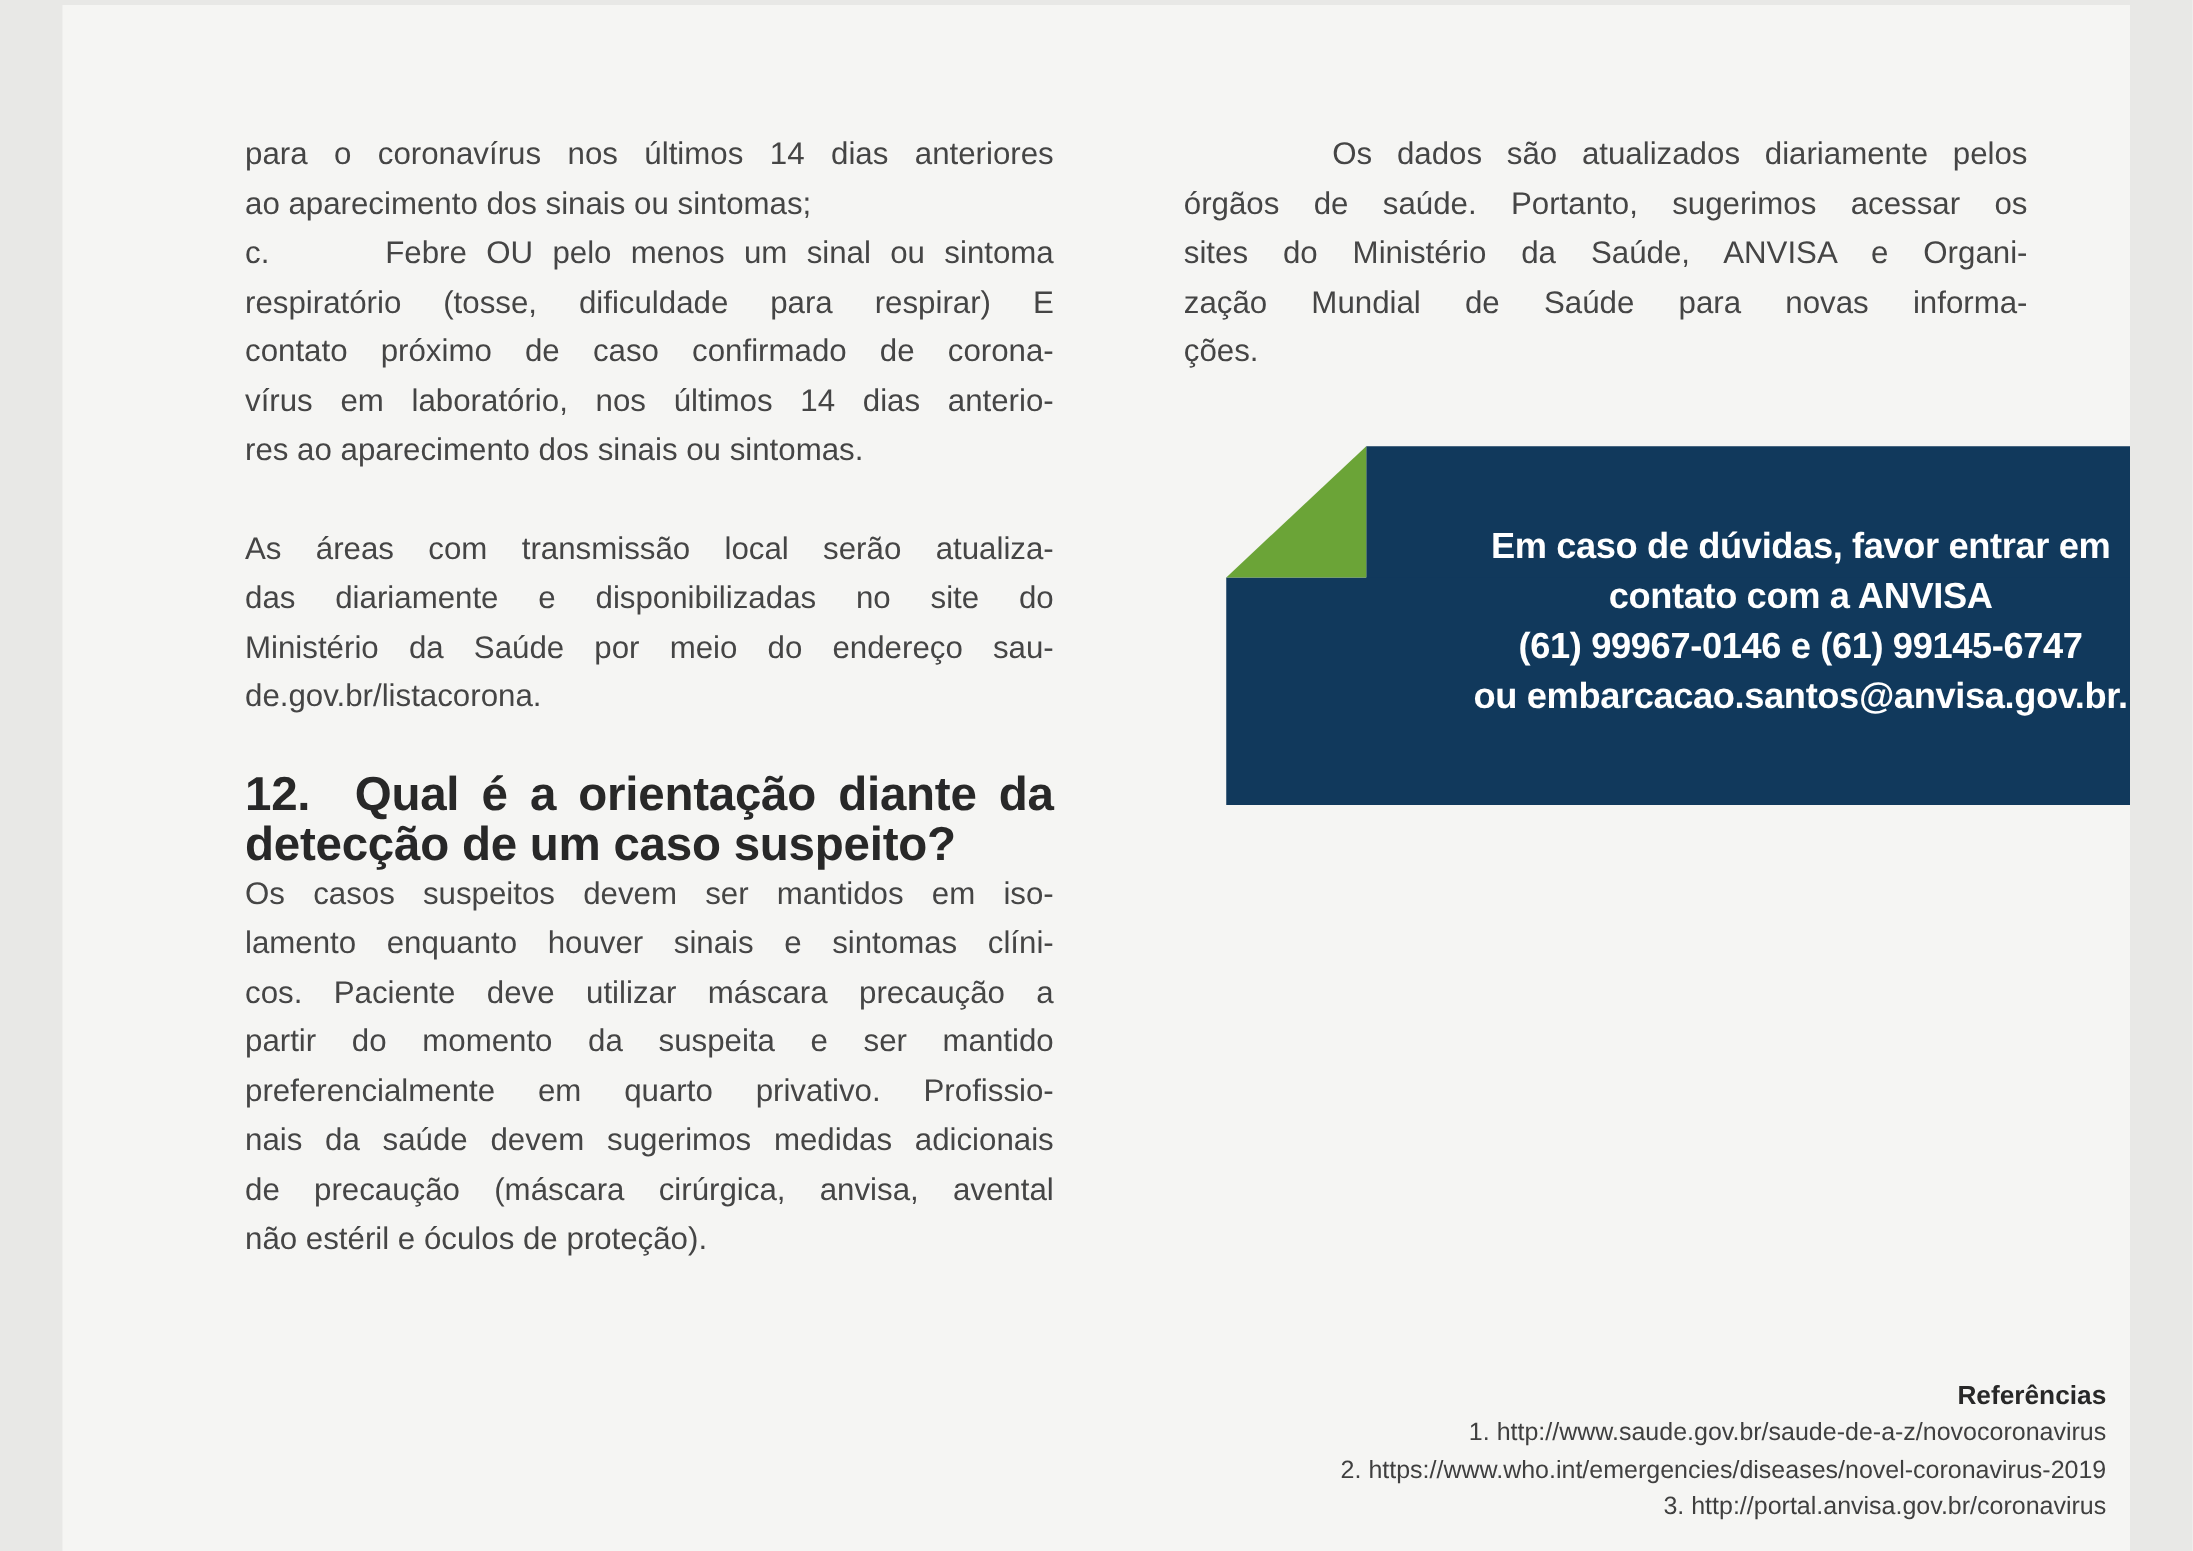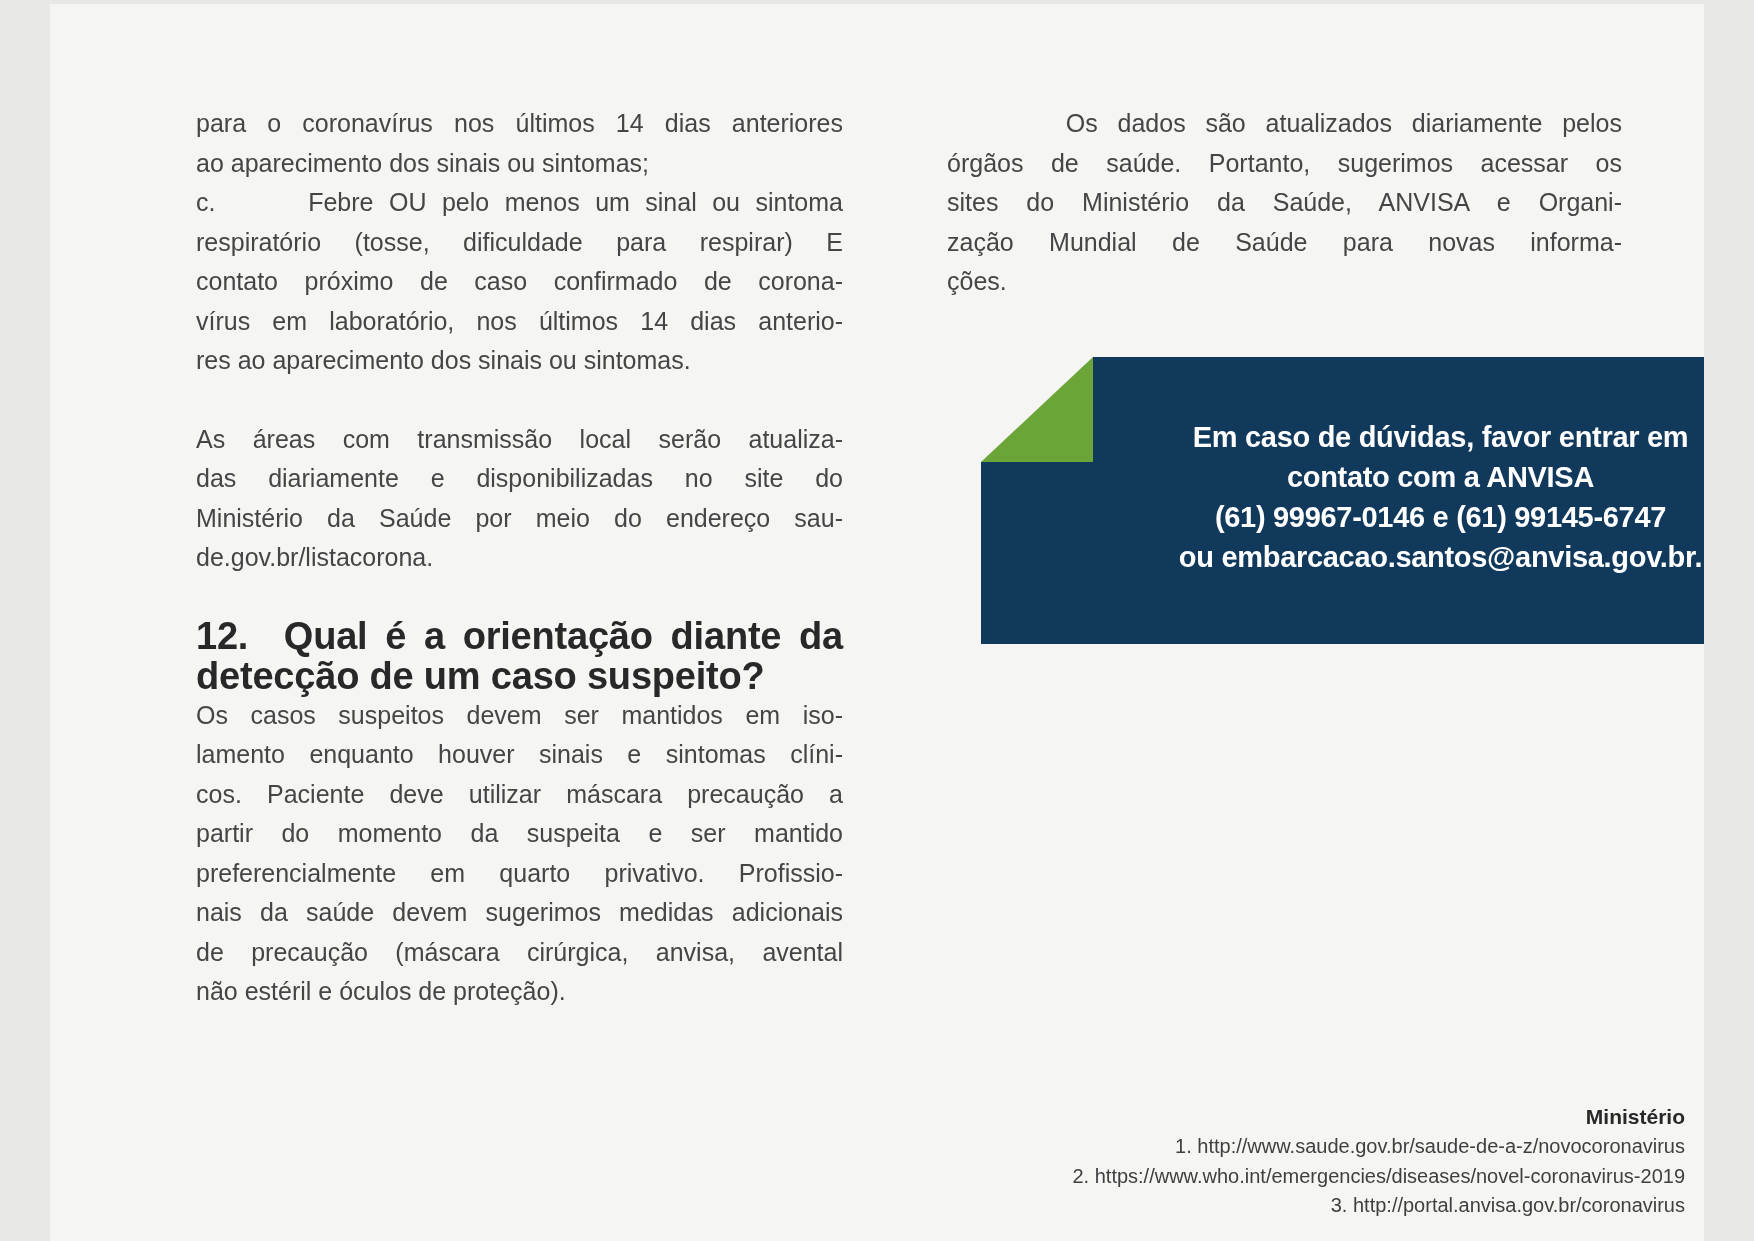--- a/index.html
+++ b/index.html
@@ -151,21 +151,21 @@
     <div class="fold" style="border-bottom-color: rgb(107, 164, 55);"></div>
     <div class="box-text">
         <div class="box-line">Em caso de dúvidas, favor entrar em</div>
         <div class="box-line">contato com a ANVISA</div>
         <div class="box-line">(61) 99967-0146 e (61) 99145-6747</div>
         <div class="box-line">ou embarcacao.santos@anvisa.gov.br.</div>
       </div>
   </div>
 
   <div class="references">
-    <div class="ref-title">Ministério</div>
+    <div class="ref-title">Referências</div>
     <div>
         <div class="ref-line">1. http://www.saude.gov.br/saude-de-a-z/novocoronavirus</div>
         <div class="ref-line">2. https://www.who.int/emergencies/diseases/novel-coronavirus-2019</div>
         <div class="ref-line">3. http://portal.anvisa.gov.br/coronavirus</div>
       </div>
   </div>
 
 </div>
 
 </body></html>

